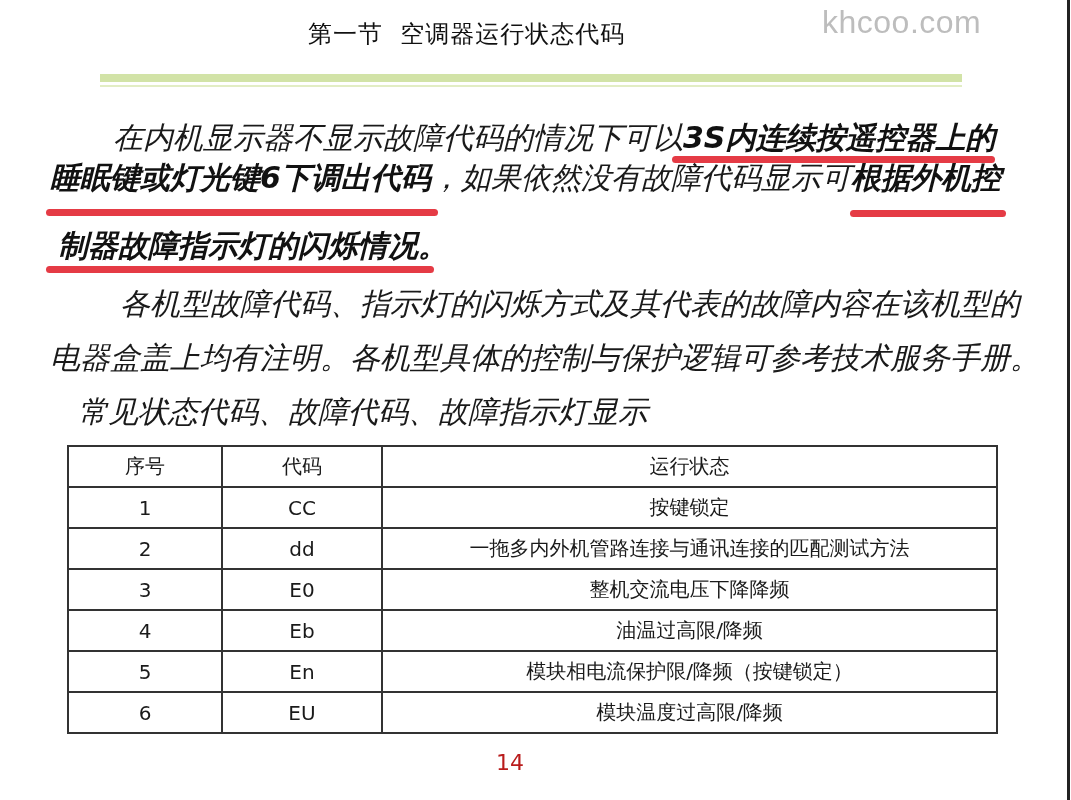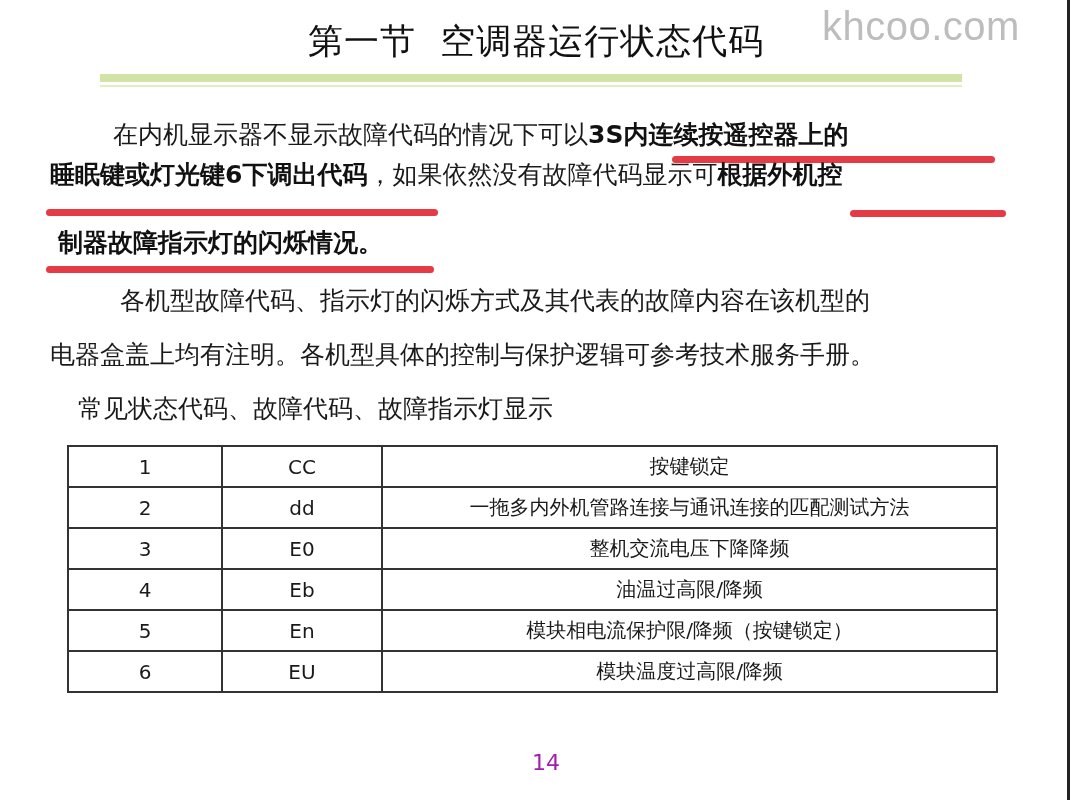--- a/index.html
+++ b/index.html
@@ -21,29 +21,29 @@
       top: 0;
       width: 3px;
       height: 800px;
       background: #222;
     }
     .watermark {
       position: absolute;
       left: 822px;
       top: 4px;
       font-family: "Liberation Sans", sans-serif;
-      font-size: 40px;
+      font-size: 32px;
       color: #bdbdbd;
       letter-spacing: 0.5px;
     }
     .title {
       position: absolute;
       left: 308px;
       top: 18px;
-      font-size: 35px;
+      font-size: 24px;
       color: #111;
       white-space: pre;
       letter-spacing: 1px;
     }
     .rule {
       position: absolute;
       left: 100px;
       top: 74px;
       width: 862px;
       height: 8px;
@@ -52,23 +52,24 @@
     .rule-thin {
       position: absolute;
       left: 100px;
       top: 85px;
       width: 862px;
       height: 2px;
       background: #e2edc4;
     }
     .para {
       position: absolute;
-      font-size: 25px;
+      font-size: 30px;
       color: #1a1a1a;
       white-space: nowrap;
+      font-style: italic;
     }
     .hl {
       font-weight: bold;
       color: #111;
     }
     .underline {
       position: absolute;
       height: 7px;
       border-radius: 4px;
       background: #e53b45;
@@ -86,24 +87,24 @@
       border: 2px solid #333;
       height: 39px;
       padding: 0;
       text-align: center;
       font-weight: normal;
     }
     table.codes col.c1 { width: 154px; }
     table.codes col.c2 { width: 160px; }
     .page-num {
       position: absolute;
-      left: 532px;
+      left: 496px;
       top: 750px;
       font-size: 22px;
-      color: #a21caf;
+      color: #b91c1c;
     }
   </style>
 </head>
 <body>
 
 <div class="right-edge"></div>
 
 <div class="watermark">khcoo.com</div>
 
 <div class="title">第一节  空调器运行状态代码</div>
@@ -130,20 +131,25 @@
 <div class="para" style="left:50px; top:338px;text-align:center;">电器盒盖上均有注明。各机型具体的控制与保护逻辑可参考技术服务手册。</div>
 <div class="para" style="left:50px; top:392px;margin-left:28px;">常见状态代码、故障代码、故障指示灯显示</div>
 
 <table class="codes">
   <colgroup>
     <col class="c1">
       <col class="c2">
       <col>
   </colgroup>
   <tbody>
+      <tr>
+    <th>序号</th>
+    <th>代码</th>
+    <th>运行状态</th>
+  </tr>
   <tr>
     <td>1</td>
     <td>CC</td>
     <td>按键锁定</td>
   </tr>
   <tr>
     <td>2</td>
     <td>dd</td>
     <td>一拖多内外机管路连接与通讯连接的匹配测试方法</td>
   </tr>

